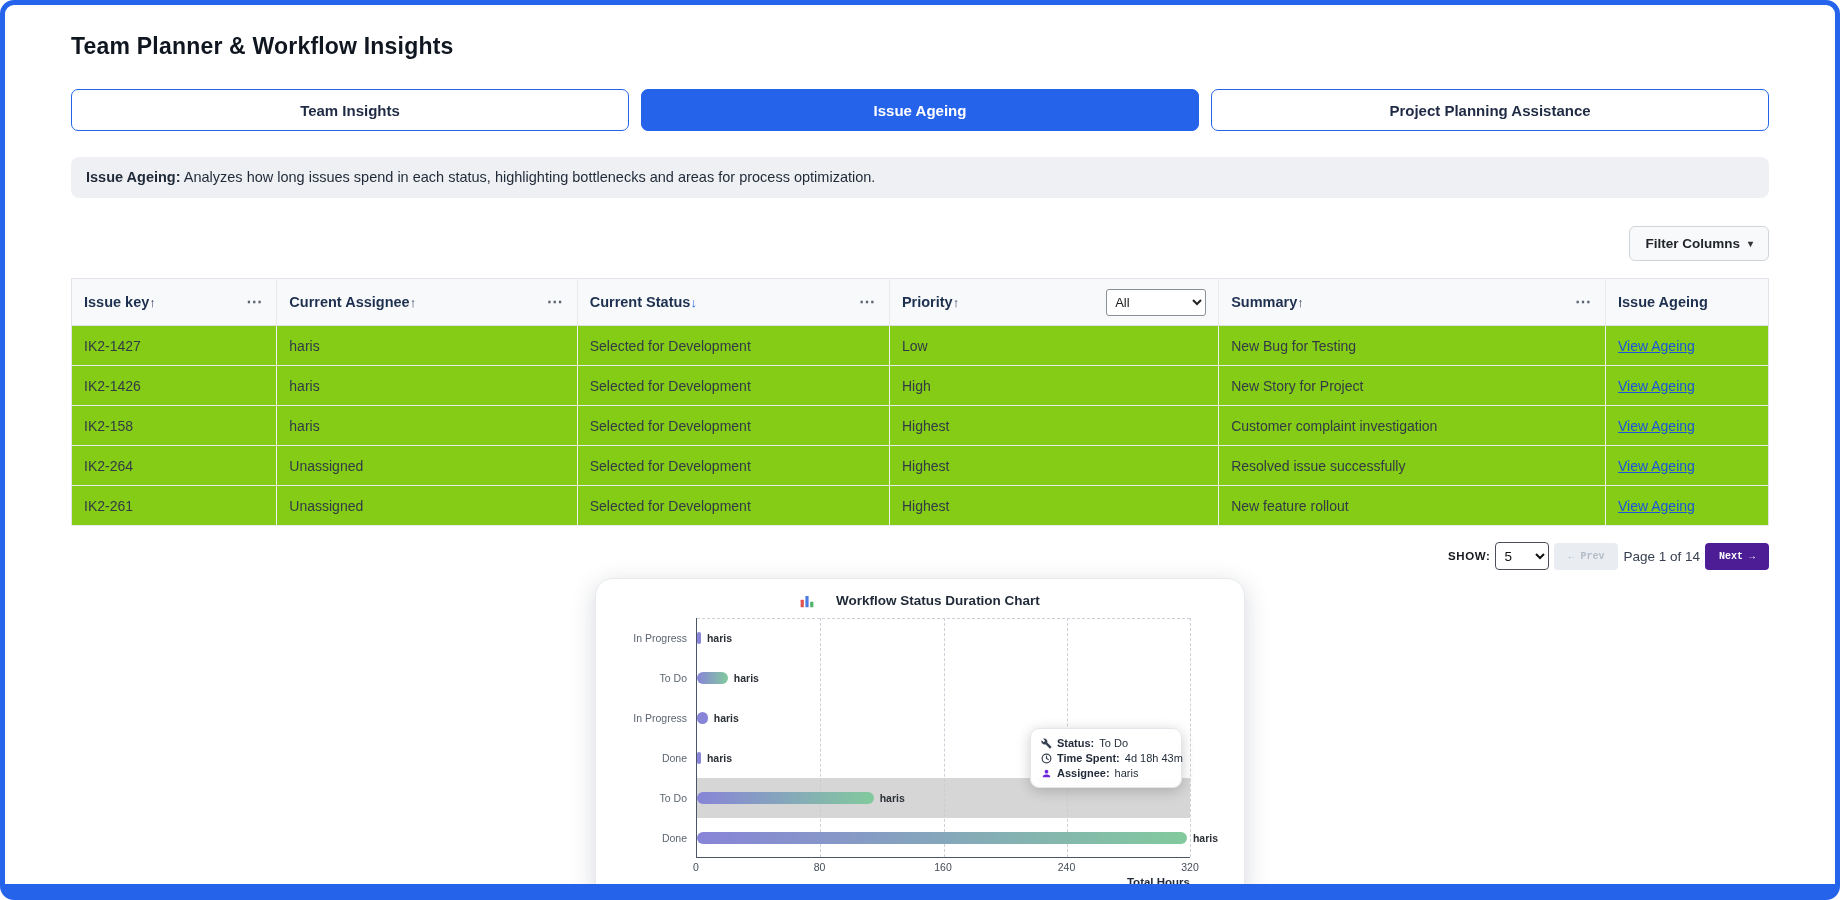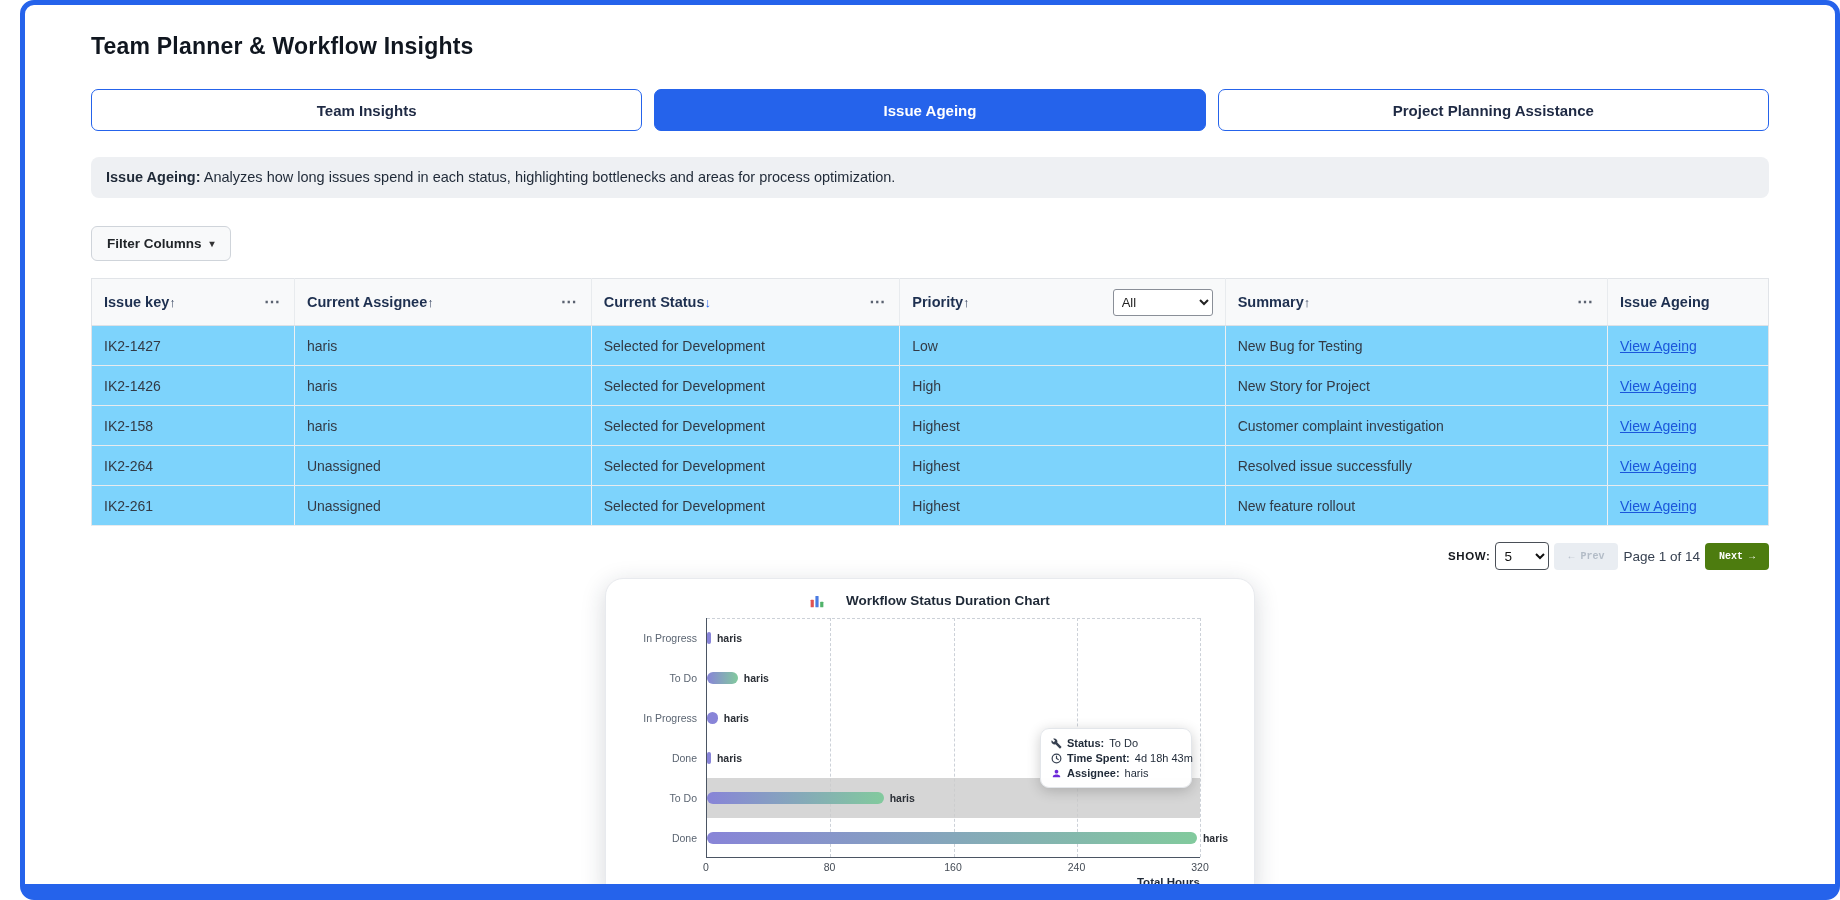--- a/index.html
+++ b/index.html
@@ -1,51 +1,51 @@
 <!DOCTYPE html>
 <html><head>
 <meta charset="utf-8">
 <style>
   * { margin:0; padding:0; box-sizing:border-box; }
   html,body { width:1840px; height:900px; font-family:"Liberation Sans",sans-serif; background:#ffffff; overflow:hidden; }
-  .frame { position:absolute; inset:0; border:5px solid #2563eb; border-bottom-width:16px; border-radius:14px; background:#fff; overflow:hidden;margin-left:20px; }
+  .frame { position:absolute; inset:0; border:5px solid #2563eb; border-bottom-width:16px; border-radius:14px; background:#fff; overflow:hidden; }
   .content { padding:26px 66px 0; }
 
   .page-title { font-size:23px; font-weight:700; color:#10161f; letter-spacing:.2px; line-height:30px; }
 
   .tabs { display:flex; gap:12px; margin-top:28px; }
   .tab { flex:1; height:42px; display:flex; align-items:center; justify-content:center; font-size:15px; font-weight:600; color:#1f2a44; background:#fff; border:1px solid #2563eb; border-radius:7px; cursor:pointer; }
   .tab.active { background:#2563eb; color:#fff; border-color:#2563eb; }
 
   .banner { margin-top:26px; background:#eef0f3; border-radius:8px; padding:12px 15px; font-size:14.5px; color:#1f2937; line-height:17px; }
   .banner .bold { font-weight:700; }
 
-  .toolbar { margin-top:28px; display:flex; justify-content:flex-start; }
+  .toolbar { margin-top:28px; display:flex; justify-content:flex-end; }
   .filter-btn { display:inline-flex; align-items:center; gap:8px; background:#f8f9fa; border:1px solid #cfd4da; border-radius:6px; padding:9px 15px; font-size:13.5px; font-weight:700; color:#212529; cursor:pointer; }
   .filter-caret { font-size:10px; color:#333; }
 
   table { width:100%; border-collapse:collapse; margin-top:17px; border:1px solid #e1e4e8; }
   thead th { background:#f8f9fa; border-bottom:1px solid #dde1e6; border-right:1px solid #e8ebee; height:47px; text-align:left; padding:0 12px; vertical-align:middle; }
   thead th:last-child { border-right:none; }
   .th-inner { display:flex; align-items:center; justify-content:space-between; gap:6px; }
   .th-label { font-size:14.5px; font-weight:700; color:#1e3050; display:flex; align-items:center; white-space:nowrap; }
   .sort-arrow { font-size:13px; font-weight:700; color:#33415c; }
   .sort-arrow.active { color:#2563eb; }
   .menu-dots { font-size:16px; color:#5a6270; cursor:pointer; line-height:1; padding:0 2px; }
-  tbody td { height:40px; padding:0 12px; font-size:14px; color:#333a45; border-bottom:1px solid #e8ebee; border-right:1px solid #eef0f2; background:#7dd3fc; vertical-align:middle; }
+  tbody td { height:40px; padding:0 12px; font-size:14px; color:#333a45; border-bottom:1px solid #e8ebee; border-right:1px solid #eef0f2; background:#84cc16; vertical-align:middle; }
   tbody td:last-child { border-right:none; }
   .ageing-link { color:#1a56db; font-size:14px; text-decoration:underline; cursor:pointer; }
   .priority-select { width:100px; height:27px; font-size:13px; font-family:"Liberation Sans",sans-serif; color:#222; border:1px solid #8a8f98; border-radius:3px; background:#fff; padding:0 4px; }
 
   .pagination { margin-top:16px; display:flex; justify-content:flex-end; align-items:center; gap:5px; }
   .show-label { font-size:11.5px; font-weight:700; color:#15181d; letter-spacing:.6px; }
   .show-select { width:54px; height:28px; font-size:13.5px; font-family:"Liberation Sans",sans-serif; color:#111; border:1.5px solid #4a4f57; border-radius:4px; background:#fff; padding:0 4px; }
   .pg-btn { border:none; border-radius:4px; padding:8px 14px; font-size:10px; font-weight:600; font-family:Liberation Mono, monospace; cursor:pointer; }
   .pg-btn.prev { background:#e9edf2; color:#b3bcc7; cursor:default; }
-  .pg-btn.next { background:#4d7c0f; color:#fff; }
+  .pg-btn.next { background:#4c1d95; color:#fff; }
   .page-info { font-size:13.5px; color:#374151; }
 
   .chart-card { width:650px; margin:8px auto 0; background:#fff; border:1px solid #e8eaee; border-radius:18px; box-shadow:0 6px 24px rgba(30,41,59,.18); padding:14px 0 12px; position:relative; }
   .chart-title { display:flex; align-items:center; justify-content:center; gap:22px; font-size:13.5px; font-weight:700; color:#1f2937; }
   .chart-title-icon { width:14px; height:14px; }
   .chart-body { display:flex; padding-right:54px; margin-top:10px; }
   .y-axis { width:100px; display:flex; flex-direction:column; }
   .y-label { height:40px; display:flex; align-items:center; justify-content:flex-end; padding-right:9px; font-size:10.5px; color:#5b6572; }
   .plot { position:relative; flex:1; height:240px; border-left:1px solid #4b5563; border-bottom:1px solid #4b5563; }
   .plot::before { content:''; position:absolute; top:0; left:0; right:0; border-top:1px dashed #ccd1d8; }

